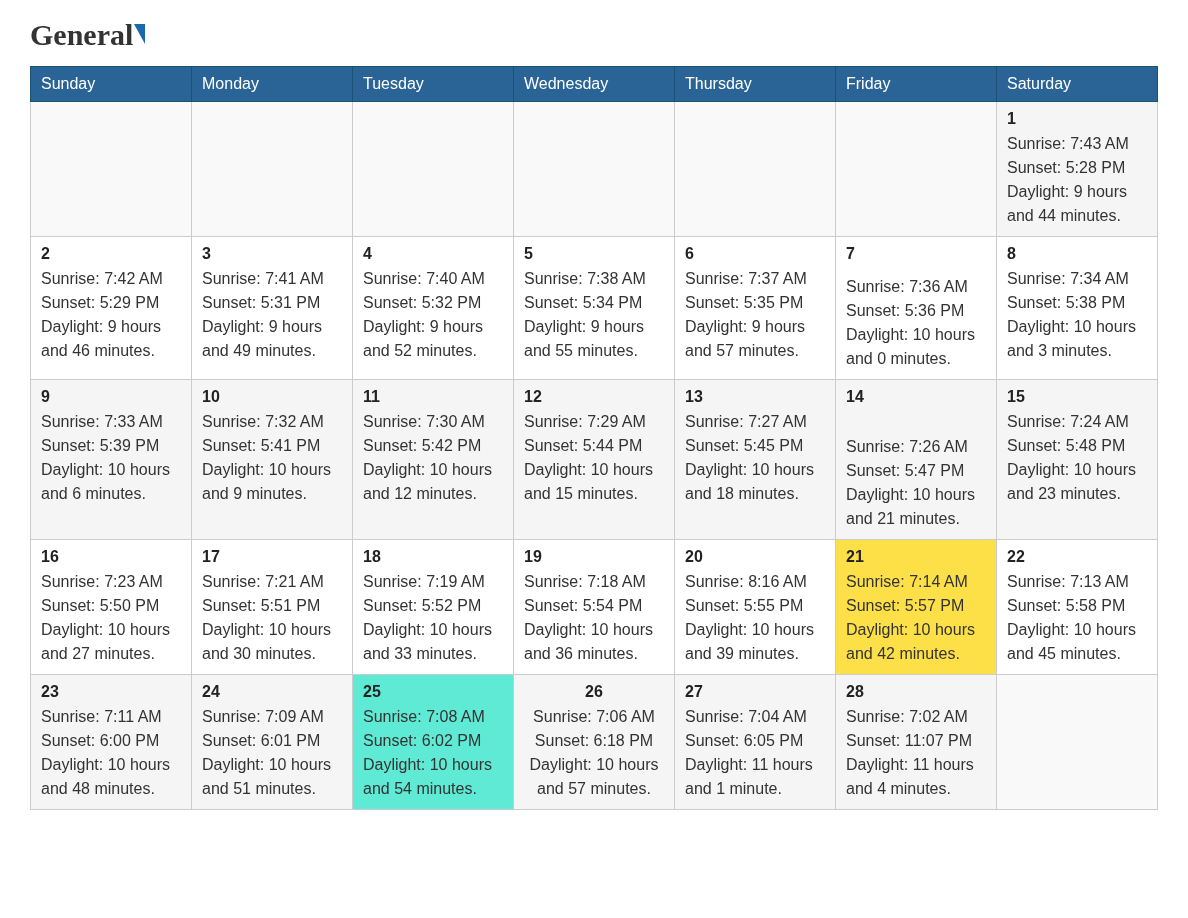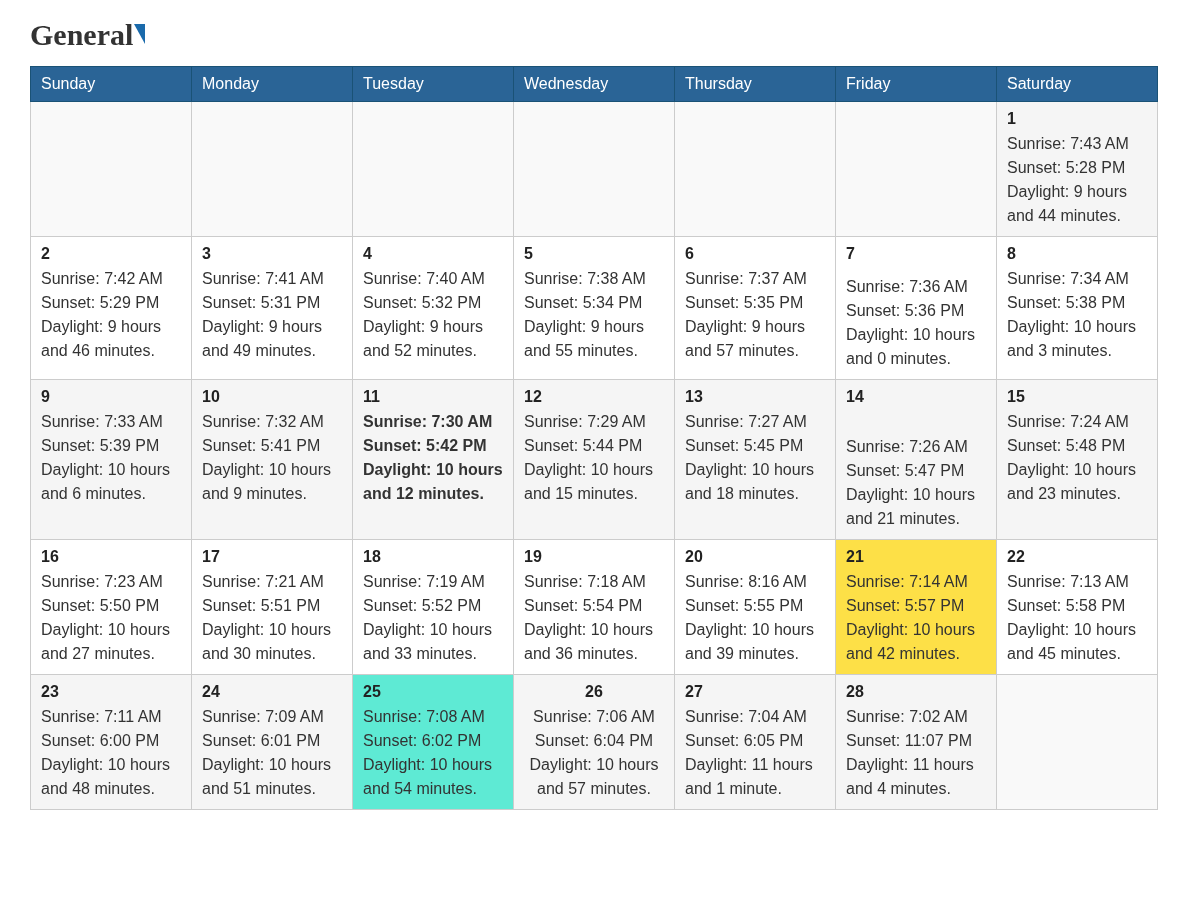--- a/index.html
+++ b/index.html
@@ -221,21 +221,21 @@
         </td>
         <td style="background: rgb(245, 245, 245);">
           <span class="day-num">10</span>
           <div class="day-info" style="white-space: pre-line;">Sunrise: 7:32 AM
 Sunset: 5:41 PM
 Daylight: 10 hours
 and 9 minutes.</div>
         </td>
         <td style="background: rgb(245, 245, 245);">
           <span class="day-num">11</span>
-          <div class="day-info" style="white-space: pre-line; font-weight: bold;">Sunrise: 7:30 AM
+          <div class="day-info" style="white-space: pre-line;">Sunrise: 7:30 AM
 Sunset: 5:42 PM
 Daylight: 10 hours
 and 12 minutes.</div>
         </td>
         <td style="background: rgb(245, 245, 245);">
           <span class="day-num">12</span>
           <div class="day-info" style="white-space: pre-line;">Sunrise: 7:29 AM
 Sunset: 5:44 PM
 Daylight: 10 hours
 and 15 minutes.</div>
@@ -331,21 +331,21 @@
         <td style="background: #5eead4;">
           <span class="day-num">25</span>
           <div class="day-info" style="white-space: pre-line;">Sunrise: 7:08 AM
 Sunset: 6:02 PM
 Daylight: 10 hours
 and 54 minutes.</div>
         </td>
         <td style="background: rgb(245, 245, 245); text-align: center;">
           <span class="day-num">26</span>
           <div class="day-info" style="white-space: pre-line;">Sunrise: 7:06 AM
-Sunset: 6:04 PM
+Sunset: 6:18 PM
 Daylight: 10 hours
 and 57 minutes.</div>
         </td>
         <td style="background: rgb(245, 245, 245);">
           <span class="day-num">27</span>
           <div class="day-info" style="white-space: pre-line;">Sunrise: 7:04 AM
 Sunset: 6:05 PM
 Daylight: 11 hours
 and 1 minute.</div>
         </td>

